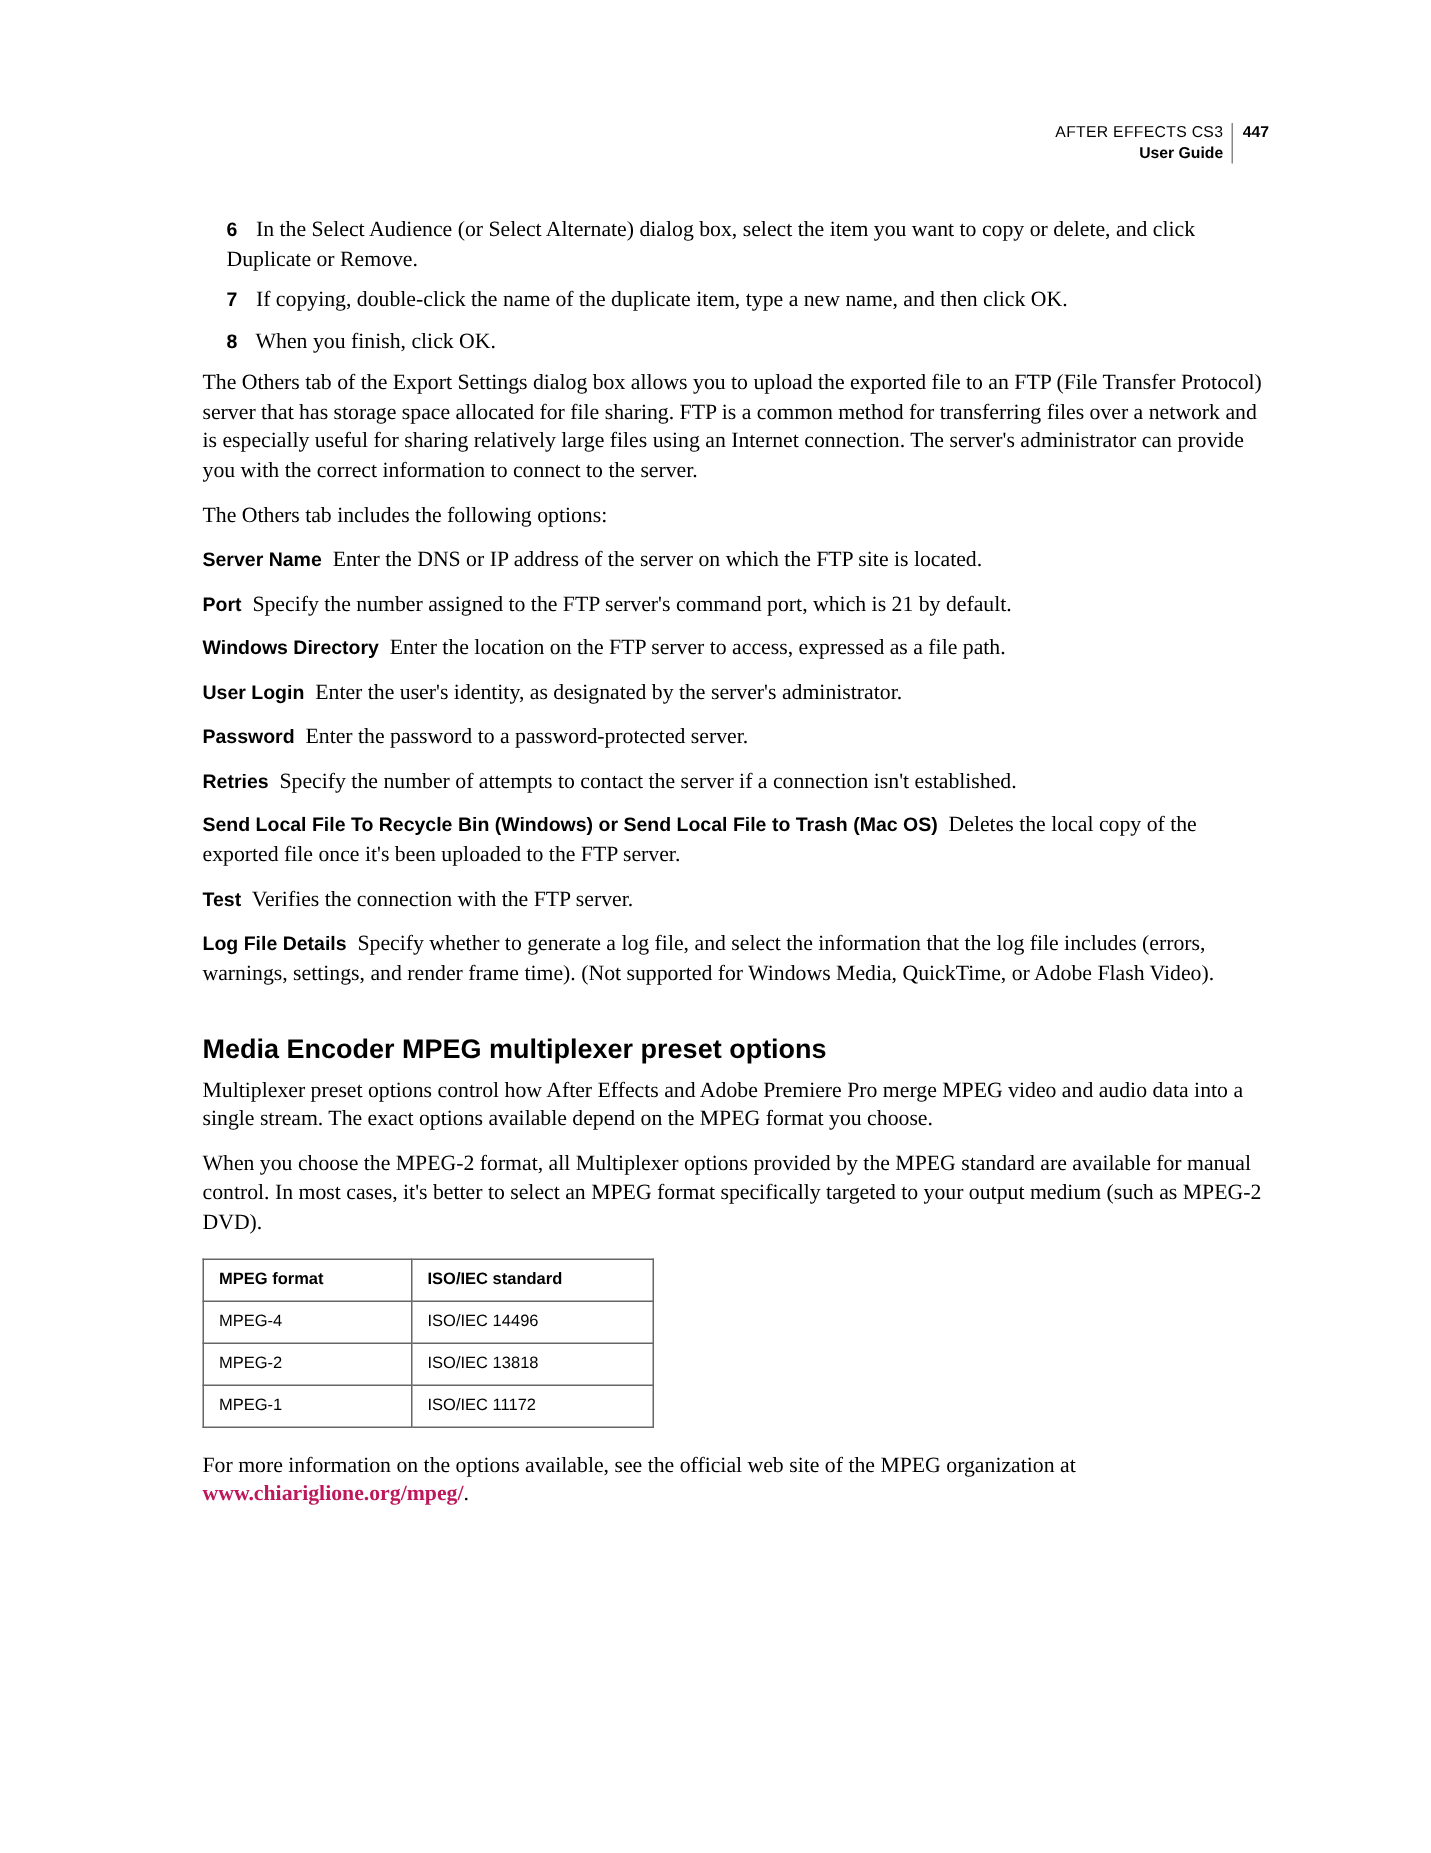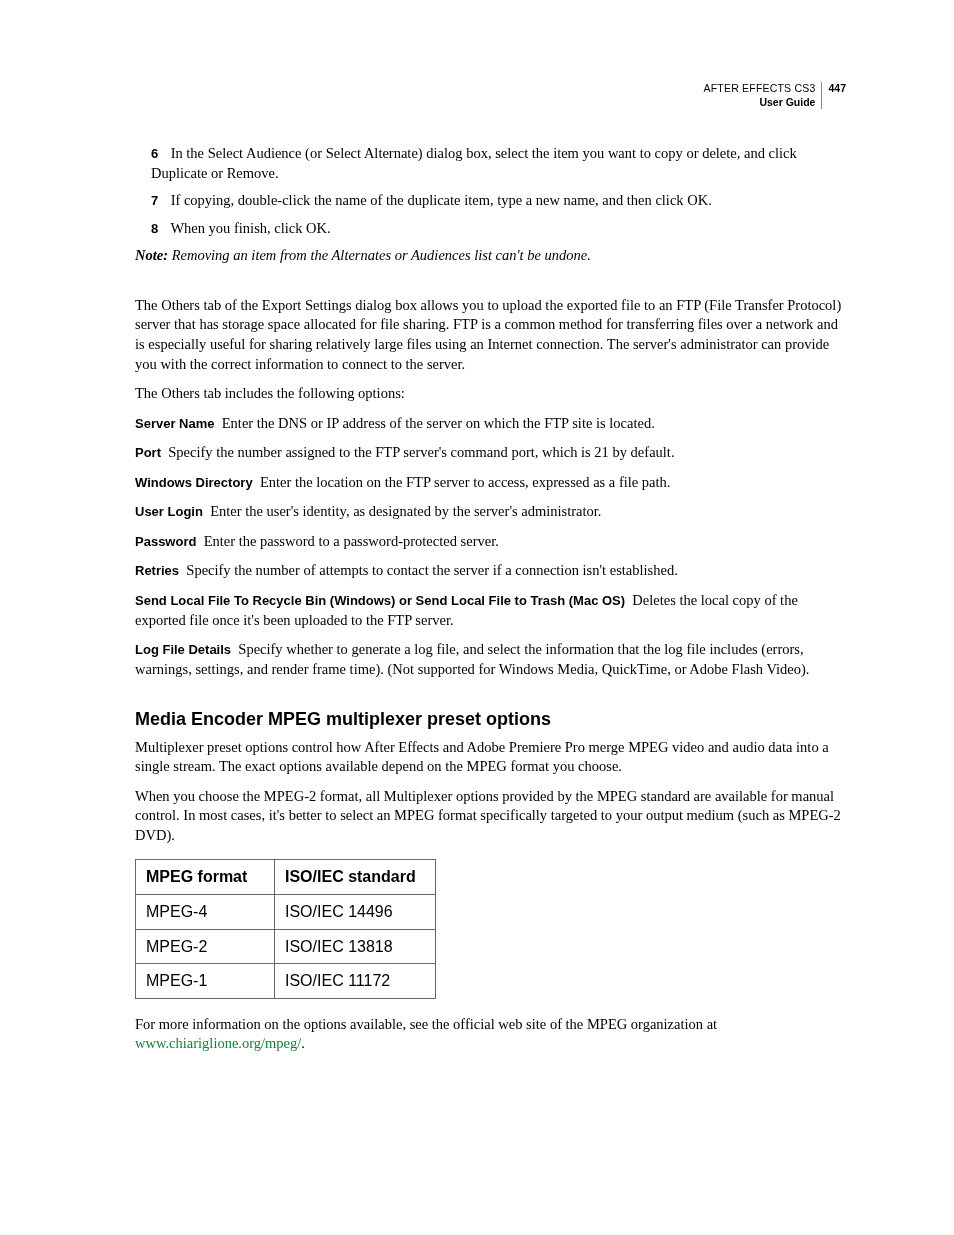--- a/index.html
+++ b/index.html
@@ -89,36 +89,37 @@
   }
   .def-term {
     font-family: "Myriad Pro", Arial, Helvetica, sans-serif;
     font-weight: bold;
     font-size: 13px;
   }
   table.std {
     border-collapse: collapse;
     margin: 14px 16px 16px 0;
     font-family: "Myriad Pro", Arial, Helvetica, sans-serif;
-    font-size: 16px;
+    font-size: 11px;
   }
   table.std th, table.std td {
     border: 1px solid #666;
     padding: 6px 10px;
     text-align: left;
     vertical-align: top;
   }
   table.std th {
     font-weight: bold;
   }
   .col1 { width: 118px; }
   .col2 { width: 140px; }
   a.link {
-    color: #15803d;
+    color: #be185d;
     text-decoration: none;
+    font-weight: bold;
   }
 </style>
 </head>
 <body>
 
 <div class="page">
 
   <div class="header">
     <div class="header-inner">
       <div class="header-text">
@@ -138,24 +139,20 @@
     </div>
     <div class="step">
       <span class="step-num">7</span>
       <span>If copying, double-click the name of the duplicate item, type a new name, and then click OK.</span>
     </div>
     <div class="step">
       <span class="step-num">8</span>
       <span>When you finish, click OK.</span>
     </div>
 
-    <div class="note">
-      <span class="note-label">Note:</span>
-      <span class="note-text">Removing an item from the Alternates or Audiences list can't be undone.</span>
-    </div>
 
     <p class="body">The Others tab of the Export Settings dialog box allows you to upload the exported file to an FTP (File Transfer Protocol) server that has storage space allocated for file sharing. FTP is a common method for transferring files over a network and is especially useful for sharing relatively large files using an Internet connection. The server's administrator can provide you with the correct information to connect to the server.</p>
     <p class="body">The Others tab includes the following options:</p>
 
     <div class="def">
       <span class="def-term">Server Name</span>&nbsp;
       <span>Enter the DNS or IP address of the server on which the FTP site is located.</span>
     </div>
     <div class="def">
       <span class="def-term">Port</span>&nbsp;
@@ -173,20 +170,24 @@
       <span class="def-term">Password</span>&nbsp;
       <span>Enter the password to a password-protected server.</span>
     </div>
     <div class="def">
       <span class="def-term">Retries</span>&nbsp;
       <span>Specify the number of attempts to contact the server if a connection isn't established.</span>
     </div>
     <div class="def">
       <span class="def-term">Send Local File To Recycle Bin (Windows) or Send Local File to Trash (Mac OS)</span>&nbsp;
       <span>Deletes the local copy of the exported file once it's been uploaded to the FTP server.</span>
+    </div>
+    <div class="def">
+      <span class="def-term">Test</span>&nbsp;
+      <span>Verifies the connection with the FTP server.</span>
     </div>
     <div class="def">
       <span class="def-term">Log File Details</span>&nbsp;
       <span>Specify whether to generate a log file, and select the information that the log file includes (errors, warnings, settings, and render frame time). (Not supported for Windows Media, QuickTime, or Adobe Flash Video).</span>
     </div>
 
     <h2 class="section">Media Encoder MPEG multiplexer preset options</h2>
     <p class="body">Multiplexer preset options control how After Effects and Adobe Premiere Pro merge MPEG video and audio data into a single stream. The exact options available depend on the MPEG format you choose.</p>
     <p class="body">When you choose the MPEG-2 format, all Multiplexer options provided by the MPEG standard are available for manual control. In most cases, it's better to select an MPEG format specifically targeted to your output medium (such as MPEG-2 DVD).</p>
 

